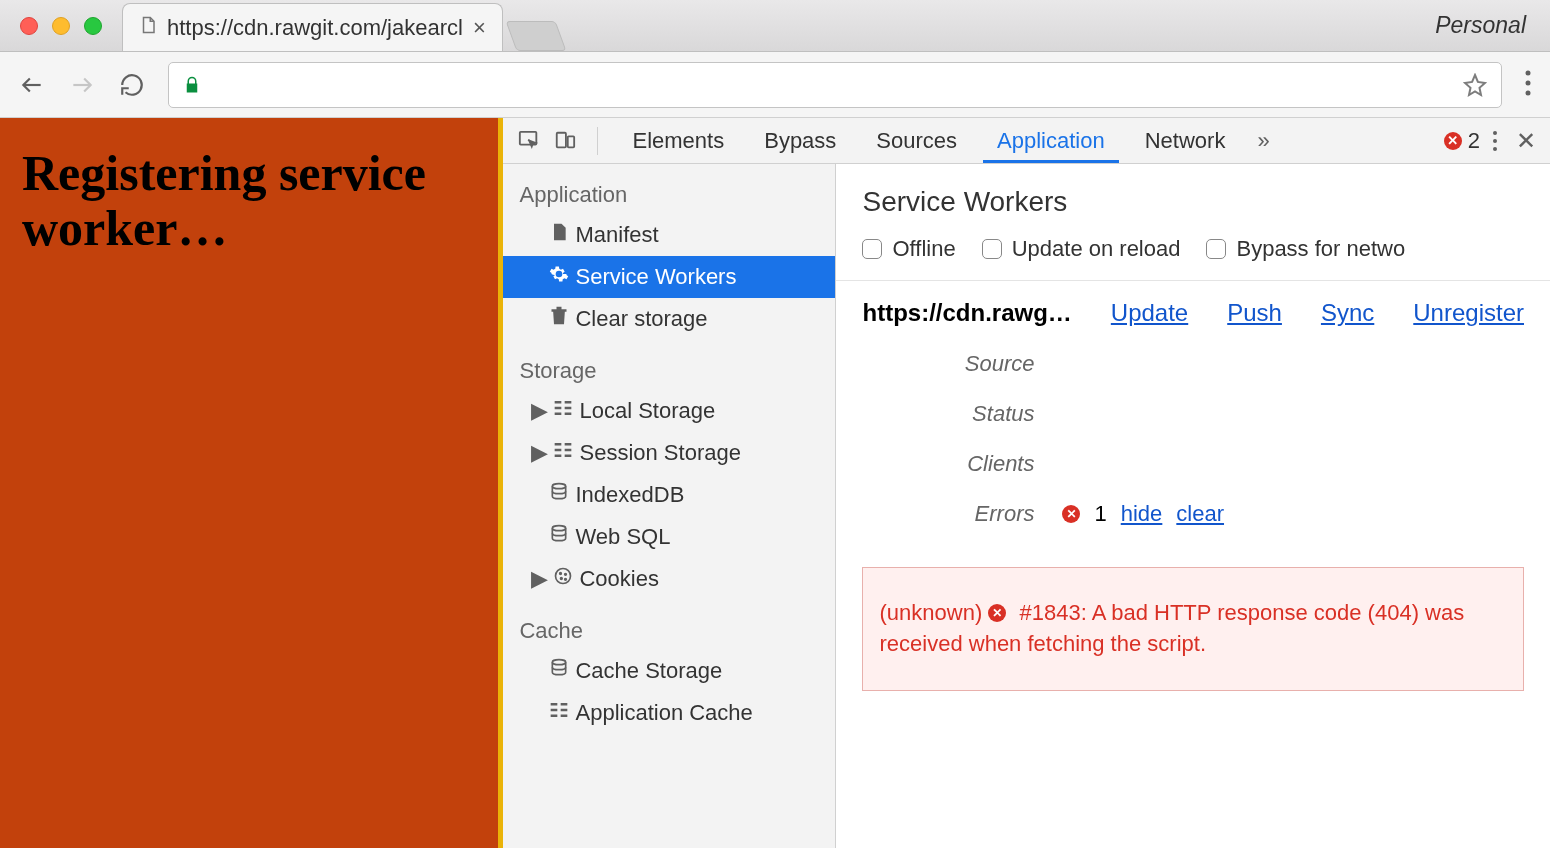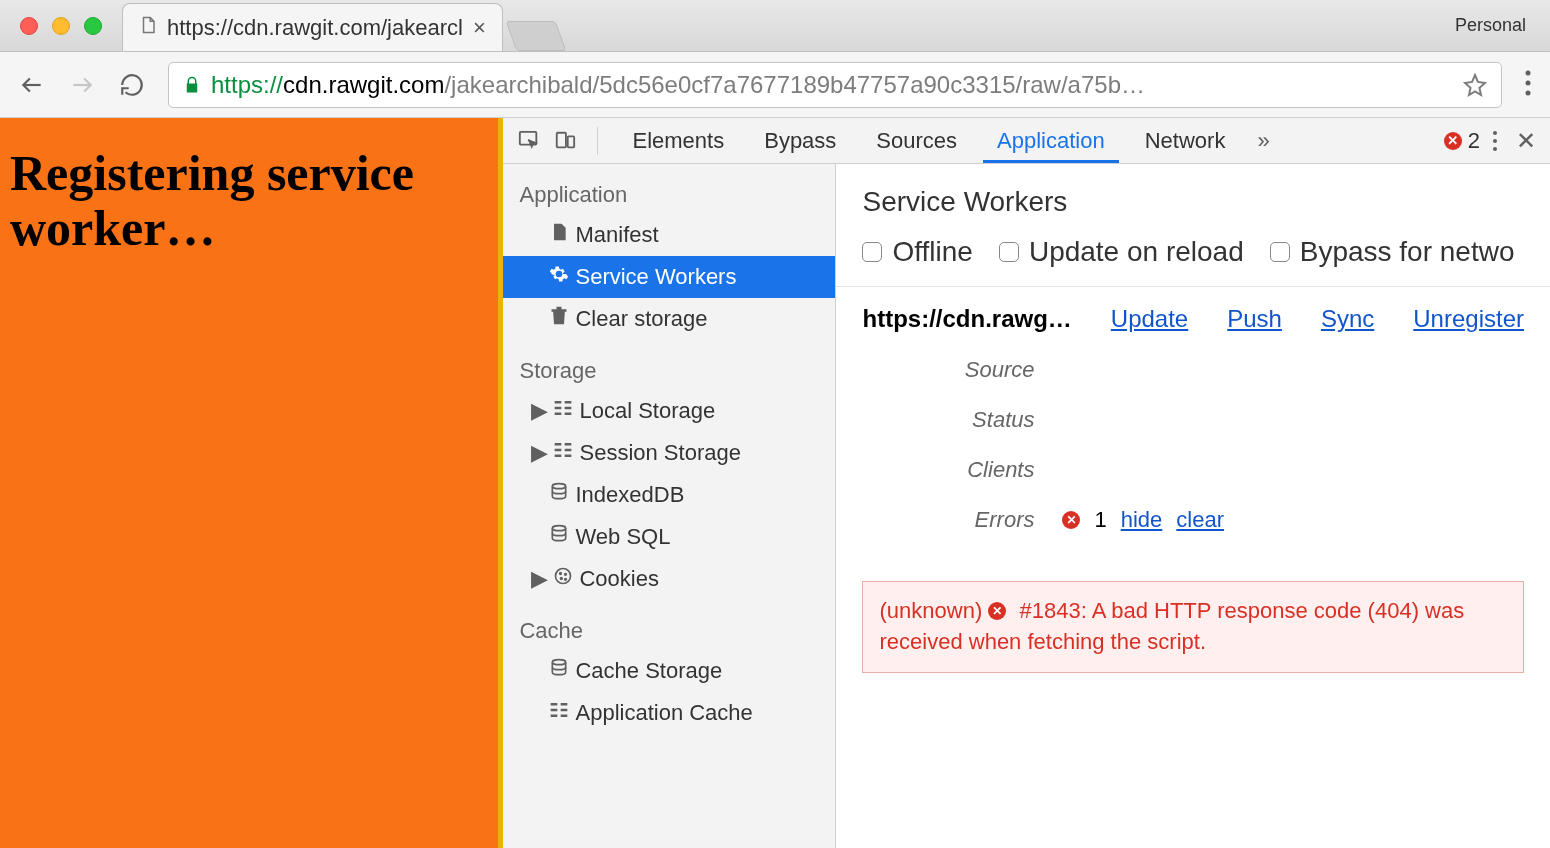--- a/index.html
+++ b/index.html
@@ -12,41 +12,41 @@
 .dot { width: 18px; height: 18px; border-radius: 50%; }
 .dot.red { background: #ff5f57; border: 1px solid #e0443e; }
 .dot.yellow { background: #febc2e; border: 1px solid #dfa124; }
 .dot.green { background: #28c840; border: 1px solid #1fa52f; }
 .tabs { display: flex; align-items: flex-end; height: 100%; flex: 1; }
 .tab { display: flex; align-items: center; gap: 10px; height: 48px; background: #f5f5f5; border: 1px solid #bfbfbf; border-bottom: none; border-radius: 8px 8px 0 0; padding: 0 16px; max-width: 430px; font-size: 22px; color: #333; margin-right: 8px; }
 .tab .doc-icon svg { width: 18px; height: 22px; }
 .tab .title { white-space: nowrap; overflow: hidden; text-overflow: clip; max-width: 310px; }
 .tab .close { font-size: 22px; color: #555; cursor: pointer; }
 .newtab { width: 50px; height: 30px; background: #cfcfcf; border: 1px solid #bcbcbc; border-radius: 4px; transform: skewX(20deg); }
-.profile { margin-left: auto; margin-right: 16px; font-size: 18px; color: #333; }
+.profile { margin-left: auto; margin-right: 16px; font-size: 23px; color: #333; font-style: italic; }
 
 .toolbar { height: 66px; background: #f5f5f5; display: flex; align-items: center; padding: 0 18px; gap: 22px; border-bottom: 1px solid #d0d0d0; }
 .nav-btn { width: 28px; height: 28px; display: flex; align-items: center; justify-content: center; color: #606060; }
 .nav-btn.disabled { color: #c6c6c6; }
 .nav-btn svg { width: 26px; height: 26px; }
 .omnibox { flex: 1; display: flex; align-items: center; background: #fff; border: 1px solid #c4c4c4; border-radius: 5px; height: 46px; padding: 0 14px; font-size: 24px; }
 .omnibox .lock { color: #0a8f3f; margin-right: 10px; display:flex; }
 .omnibox .lock svg { width: 18px; height: 22px; }
 .omnibox .url { white-space: nowrap; overflow: hidden; }
 .omnibox .scheme { color: #0a8f3f; }
 .omnibox .host { color: #000; }
 .omnibox .path { color: #7d7d7d; }
 .omnibox .star { margin-left: auto; color: #7d7d7d; display:flex; }
 .omnibox .star svg { width: 24px; height: 24px; }
 .menu-btn { color: #606060; }
 .menu-btn svg { width: 8px; height: 28px; }
 
 
 .content { flex: 1; display: flex; }
-.page { width: 523px; padding: 28px 10px; background: #f97316; }
+.page { width: 523px; padding: 28px 22px; background: #c2410c; }
 .page h1 { font-family: "Times New Roman", serif; font-weight: 700; font-size: 50px; line-height: 1.1; color: #000; }
 
 
 .devtools { flex: 1; display: flex; flex-direction: column; border-left: 5px solid #eab308; }
 .dt-header { height: 46px; background: #f3f3f3; border-bottom: 1px solid #d0d0d0; display: flex; align-items: center; padding: 0 14px; gap: 12px; font-size: 22px; }
 .dt-icon { color: #606060; display:flex; align-items:center; }
 .dt-icon svg { width: 24px; height: 22px; }
 .dt-sep { width: 1px; height: 28px; background: #d0d0d0; margin: 0 8px; }
 .dt-tab { height: 100%; display: flex; align-items: center; padding: 0 14px; color: #333; cursor: pointer; }
 .dt-tab.active { color: #1a73e8; box-shadow: inset 0 -3px 0 #1a73e8; }
@@ -62,35 +62,35 @@
 .dt-item { display:flex; align-items:flex-start; gap: 4px; padding: 8px 12px 8px 28px; cursor:pointer; }
 .dt-item .twisty { width:16px; display:inline-flex; justify-content:center; color:#606060; }
 .dt-item.no-twisty { padding-left: 44px; }
 .dt-item .item-icon { width:24px; display:inline-flex; justify-content:center; color:#606060; }
 .dt-item.selected { background: #1a73e8; color: #fff; }
 .dt-item.selected .item-icon { color:#fff; }
 .dt-item svg { width:20px; height:20px; }
 
 .dt-main { flex:1; background:#fff; display:flex; flex-direction:column; overflow:hidden; }
 .sw-title { font-size: 28px; padding: 22px 26px 10px; color:#333; }
-.sw-options { display:flex; gap:26px; padding: 8px 26px 18px; border-bottom:1px solid #e4e4e4; font-size:28px; color:#333; white-space:nowrap; overflow:hidden; }
+.sw-options { display:flex; gap:26px; padding: 8px 26px 18px; border-bottom:1px solid #e4e4e4; font-size:22px; color:#333; white-space:nowrap; overflow:hidden; }
 .sw-opt { display:flex; align-items:center; gap:10px; }
 .sw-opt .chk { width:20px; height:20px; border:1.5px solid #888; border-radius:5px; background:#fff; }
 
 .sw-row { display:flex; align-items:center; gap:39px; padding: 18px 26px 4px; font-size:24px; }
 .sw-scope { font-weight:700; color:#000; white-space:nowrap; overflow:hidden; text-overflow:ellipsis; max-width:220px; }
 .sw-link { color:#1155cc; text-decoration:underline; cursor:pointer; }
 
 .sw-grid { padding: 8px 26px; font-size:22px; }
 .sw-gridrow { display:flex; align-items:center; padding: 12px 0; }
 .sw-label { width:200px; text-align:right; color:#666; padding-right:28px;font-style:italic; }
 .sw-val { display:flex; align-items:center; gap:14px; }
 .err-icon-sm { width:18px; height:18px; border-radius:50%; background:#d93025; color:#fff; display:inline-flex; align-items:center; justify-content:center; font-size:12px; font-weight:700; }
 
-.sw-error { margin: 28px 26px; border:1px solid #e8b0ac; background:#fff0ef; padding: 14px 16px; font-family: ui-monospace, Menlo, monospace; font-size:22px; color:#d93025; line-height:1.4; }
+.sw-error { margin: 20px 26px; border:1px solid #e8b0ac; background:#fff0ef; padding: 30px 16px; font-family: ui-monospace, Menlo, monospace; font-size:22px; color:#d93025; line-height:1.4; }
 .sw-error .unk { display:inline-flex; align-items:center; gap:6px; }
 </style>
 </head>
 <body>
 
 <div class="window">
 
   <div class="titlebar">
     <div class="traffic">
       <div class="dot red"></div>
@@ -130,23 +130,20 @@
       <svg viewBox="0 0 24 24" fill="none" stroke="currentColor" stroke-width="2">
           <path d="M3 12a9 9 0 1 1 3 6.7"></path>
           <path d="M3 21v-6h6"></path>
         </svg>
     </div>
     <div class="omnibox">
       <span class="lock">
         <svg viewBox="0 0 24 24" fill="#0a8f3f">
             <path d="M6 10V7a6 6 0 1 1 12 0v3h1v12H5V10h1zm2 0h8V7a4 4 0 1 0-8 0v3z"></path>
           </svg>
-      </span>
-      <span class="url">
-        <span class="scheme">https://</span><span class="host">cdn.rawgit.com</span><span class="path">/jakearchibald/5dc56e0cf7a7677189b47757a90c3315/raw/a75b…</span>
       </span>
       <span class="star">
         <svg viewBox="0 0 24 24" fill="none" stroke="currentColor" stroke-width="2">
             <path d="M12 2l2.9 6.9L22 10l-5.5 4.8L18 22l-6-3.5L6 22l1.5-7.2L2 10l7.1-1.1z"></path>
           </svg>
       </span>
     </div>
     <div class="menu-btn">
       <svg viewBox="0 0 8 28" fill="currentColor">
           <circle cx="4" cy="4" r="2.5"></circle>

